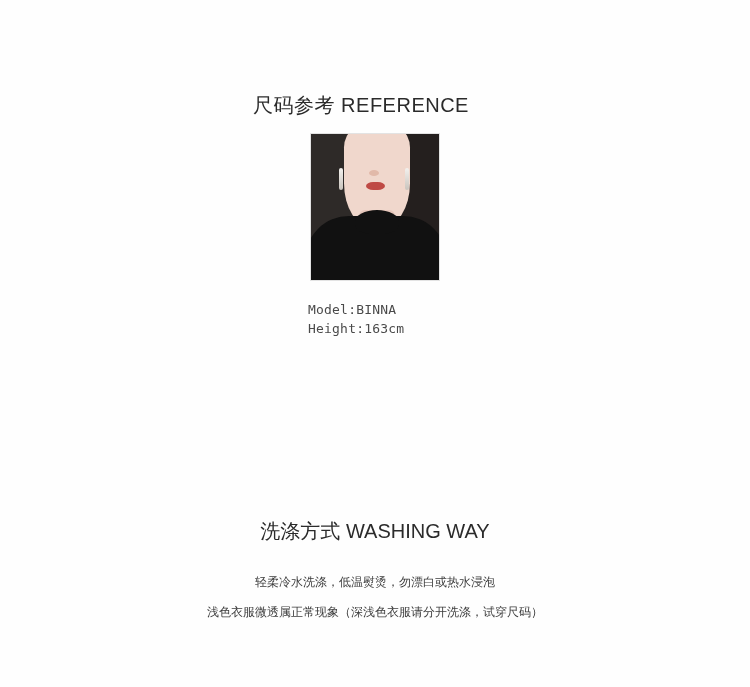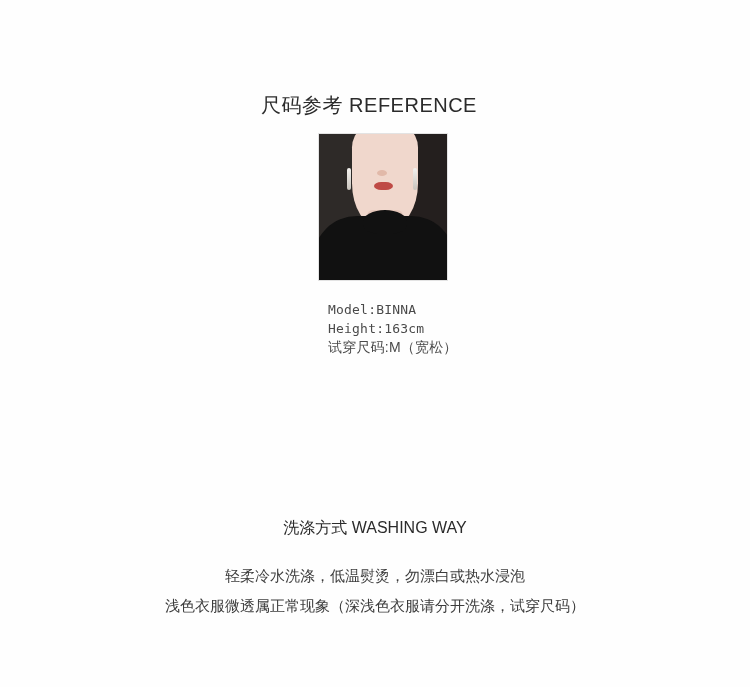--- a/index.html
+++ b/index.html
@@ -20,21 +20,20 @@
     height: 687px;
     background: #fefefe;
   }
 
   
   .reference-section {
     position: absolute;
     top: 0;
     left: 0;
     width: 722px;
-    margin-left: 8px;
   }
   .section-title {
     text-align: center;
     font-size: 20px;
     font-weight: 400;
     color: #2b2b2b;
     letter-spacing: 0.5px;
   }
   .reference-title {
     margin-top: 92px;
@@ -146,21 +145,21 @@
     height: 22px;
     background: linear-gradient(180deg, #f3f1ee, #c9c4bd);
     border-radius: 2px;
   }
   .earring.left { left: 28px; }
   .earring.right { right: 30px; }
 
   .model-info {
     position: absolute;
     top: 300px;
-    left: 320px;
+    left: 308px;
     font-family: "DejaVu Sans Mono", monospace;
     font-size: 13px;
     line-height: 19px;
     color: #4a4a4a;
     letter-spacing: 0.2px;
   }
   .model-info div { white-space: nowrap; }
   .model-info .cn {
     font-family: "Liberation Sans", sans-serif;
     font-size: 14px;
@@ -169,28 +168,28 @@
   
   .washing-section {
     position: absolute;
     top: 518px;
     left: 0;
     width: 750px;
   }
   .washing-title {
     margin: 0;
     text-align: center;
-    font-size: 16px;
+    font-size: 20px;
     font-weight: 400;
     color: #2b2b2b;
   }
   .washing-lines {
     margin-top: 22px;
     text-align: center;
-    font-size: 15px;
+    font-size: 12px;
     line-height: 30px;
     color: #3c3c3c;
   }
   .washing-lines div { white-space: nowrap; }
 </style>
 </head>
 <body>
 
 <div class="page">
 
@@ -208,21 +207,20 @@
       <div class="earring right"></div>
       <div class="neck"></div>
       <div class="collar-inner"></div>
       <div class="shirt"></div>
       <div class="collar"></div>
     </div>
 
     <div class="model-info">
       <div>Model:BINNA</div>
       <div>Height:163cm</div>
-      <div class="cn">试穿尺码:M（宽松）</div>
     </div>
   </section>
 
   <section class="washing-section">
     <h2 class="washing-title">洗涤方式 WASHING WAY</h2>
     <div class="washing-lines">
       <div>轻柔冷水洗涤，低温熨烫，勿漂白或热水浸泡</div>
       <div>浅色衣服微透属正常现象（深浅色衣服请分开洗涤，试穿尺码）</div>
     </div>
   </section>

